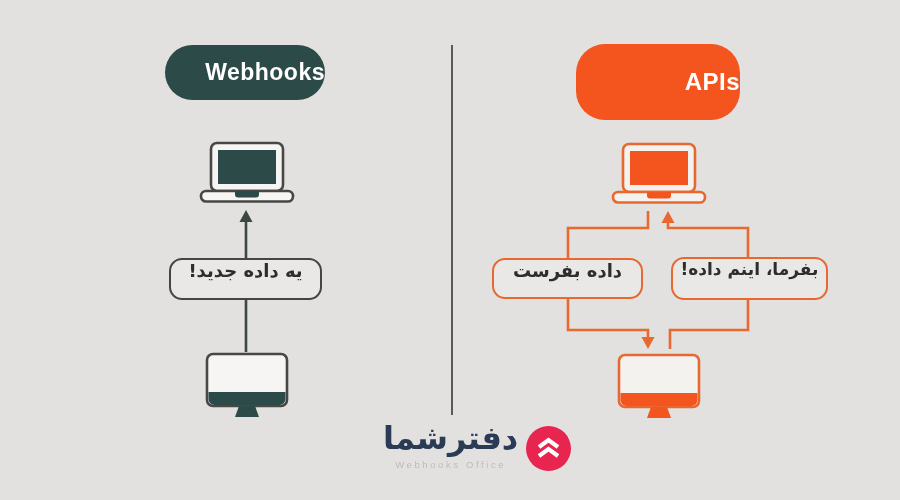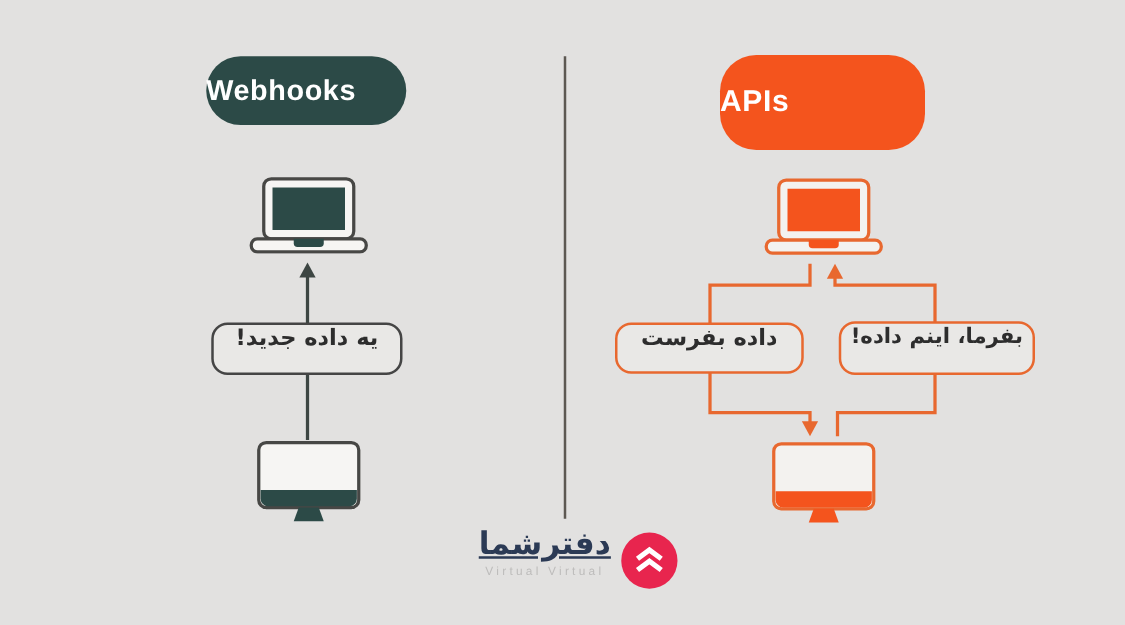--- a/index.html
+++ b/index.html
@@ -24,21 +24,21 @@
     width: 900px;
     height: 500px;
     background: var(--bg);
     overflow: hidden;
     font-family: "Liberation Sans", sans-serif;
   }
   .pill {
     position: absolute;
     display: flex;
     align-items: center;
-    justify-content: flex-start;
+    justify-content: flex-end;
     color: #fff;
     font-weight: bold;
     z-index: 2;
   }
   .webhooks-pill { left:165px; top:45px; width:160px; height:55px; border-radius:28px; background:var(--teal); font-size:23px; letter-spacing:.5px; }
   .apis-pill     { left:576px; top:44px; width:164px; height:76px; border-radius:29px; background:var(--orange); font-size:24px; letter-spacing:.5px; }
   .icon-svg { position: absolute; z-index: 1; }
 
   .msg-box {
     position: absolute;
@@ -81,26 +81,25 @@
     left: 383px; top: 421px;
     display: flex;
     align-items: flex-start;
     gap: 8px;
     z-index: 2;
   }
   .logo-text-col { display:flex; flex-direction:column; align-items:center; }
   .brand-name {
     font-family: "DejaVu Sans", sans-serif;
     font-weight: bold;
-    font-size: 25px;
+    font-size: 32px;
     line-height: 1.1;
     color: var(--logo-navy);
     direction: rtl;
     white-space: nowrap;
-    text-decoration: underline;
   }
   .brand-subtitle {
     margin-top: 3px;
     font-size: 9.5px;
     letter-spacing: 2.6px;
     color: var(--subtitle-gray);
     white-space: nowrap;
   }
   .logo-circle {
     width: 45px; height: 45px;
@@ -174,21 +173,21 @@
 
   <svg class="icon-svg" style="left:617px; top:353px;" width="84" height="66" viewBox="0 0 84 66">
     <rect class="body-orange" x="2" y="2" width="80" height="52" rx="6"></rect>
     <path class="orange-fill" d="M3.5 40 H80.5 V47 a6 6 0 0 1 -6 6 H9.5 A6 6 0 0 1 3.5 47 Z"></path>
     <polygon class="orange-fill" points="34,54 50,54 54,65 30,65"></polygon>
   </svg>
 
   <div class="logo">
     <div class="logo-text-col">
       <div class="brand-name">دفترشما</div>
-      <div class="brand-subtitle">Virtual Virtual</div>
+      <div class="brand-subtitle">Webhooks Office</div>
     </div>
     <div class="logo-circle">
       <svg width="45" height="45" viewBox="0 0 45 45">
         <path d="M13 21 L22.5 14 L32 21" stroke="#ffffff" stroke-width="4.2" fill="none"></path>
         <path d="M13 30 L22.5 23 L32 30" stroke="#ffffff" stroke-width="4.2" fill="none"></path>
       </svg>
     </div>
   </div>
 
 </div>

